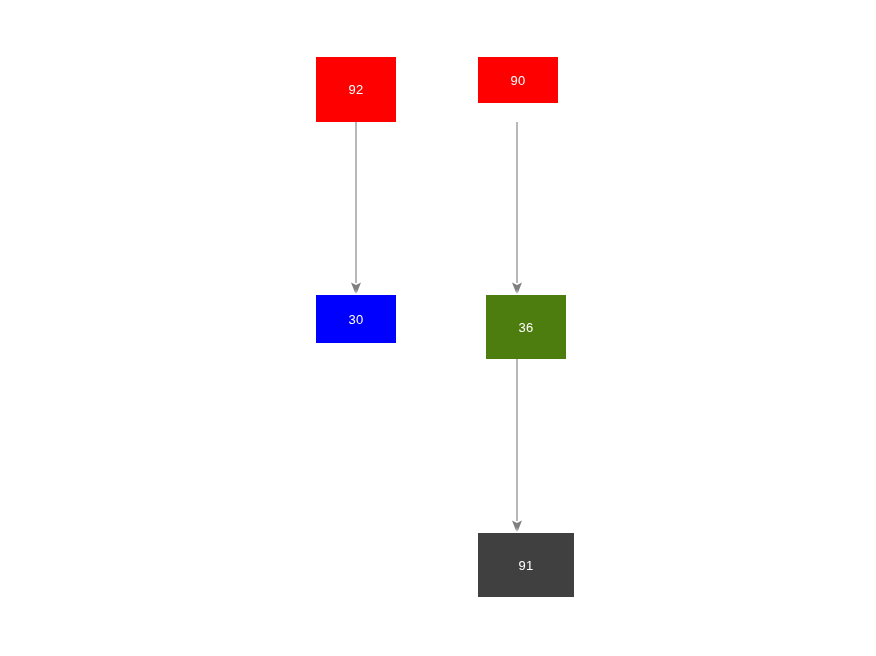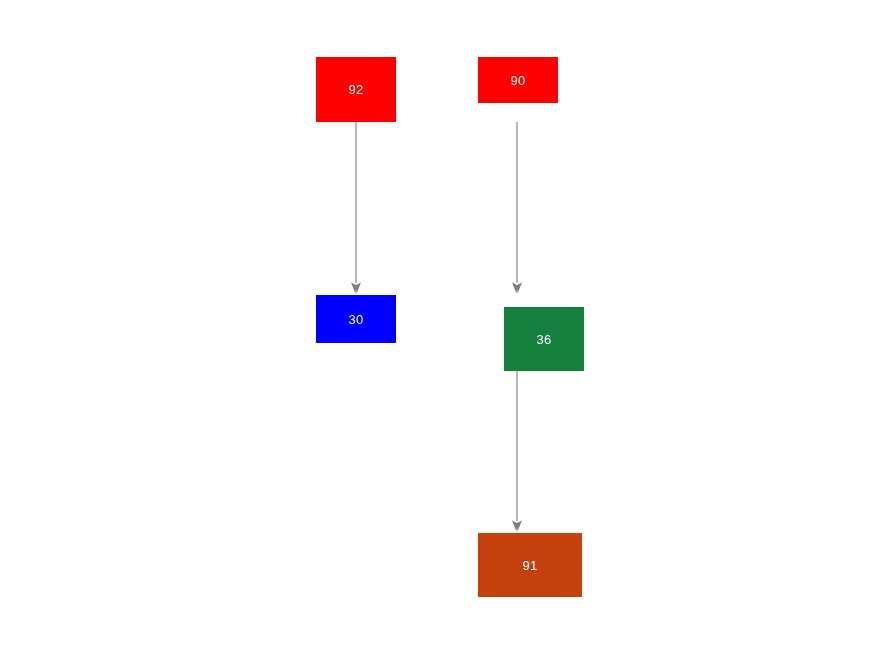--- a/index.html
+++ b/index.html
@@ -68,21 +68,21 @@
   <div id="nodes-layer">
       <div class="node" style="left: 316px; top: 57px; width: 80px; height: 65px; background: rgb(254, 0, 0); color: rgb(255, 255, 255);">
         <span class="node-label">92</span>
       </div>
       <div class="node" style="left: 478px; top: 57px; width: 80px; height: 46px; background: rgb(254, 0, 0); color: rgb(255, 255, 255);">
         <span class="node-label">90</span>
       </div>
       <div class="node" style="left: 316px; top: 295px; width: 80px; height: 48px; background: rgb(0, 0, 254); color: rgb(255, 255, 255);">
         <span class="node-label">30</span>
       </div>
-      <div class="node" style="left: 504px; top: 295px; width: 80px; height: 64px; background: #15803d; color: rgb(255, 255, 255); margin-top: 12px;">
+      <div class="node" style="left: 486px; top: 295px; width: 80px; height: 64px; background: #4d7c0f; color: rgb(255, 255, 255);">
         <span class="node-label">36</span>
       </div>
-      <div class="node" style="left: 478px; top: 533px; width: 104px; height: 64px; background: #c2410c; color: rgb(255, 255, 255);">
+      <div class="node" style="left: 478px; top: 533px; width: 96px; height: 64px; background: #404040; color: rgb(255, 255, 255);">
         <span class="node-label">91</span>
       </div>
     </div>
 
 </div>
 
 </body></html>

